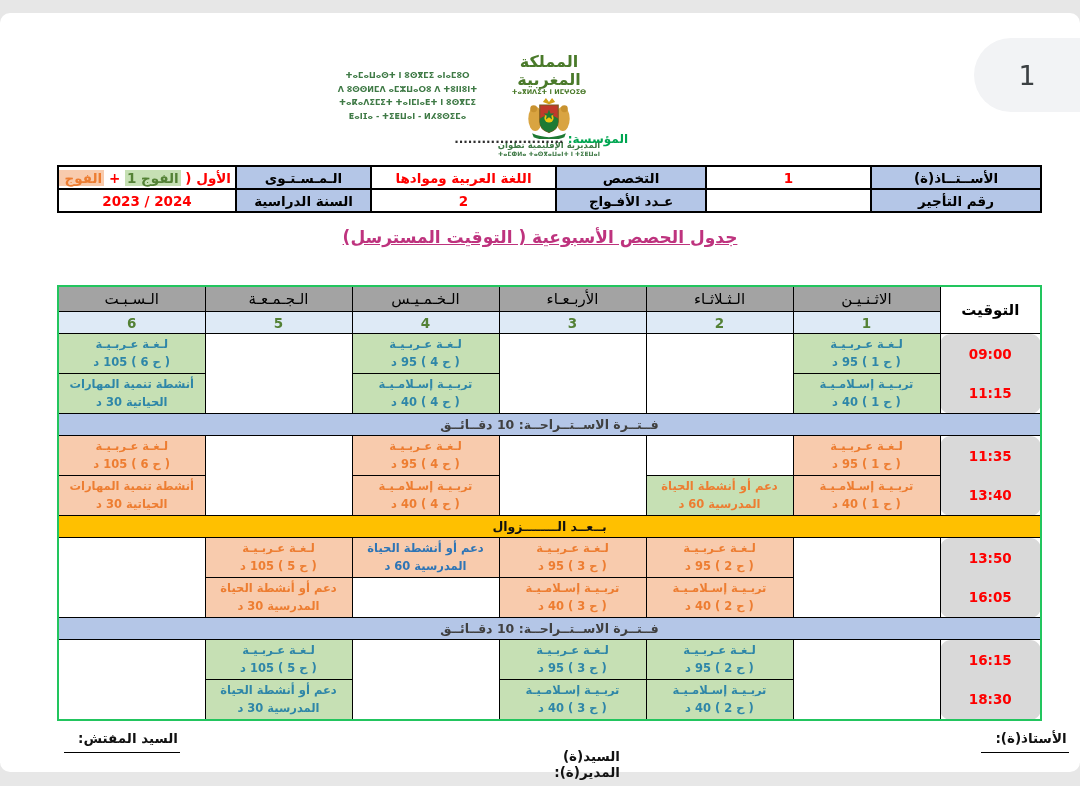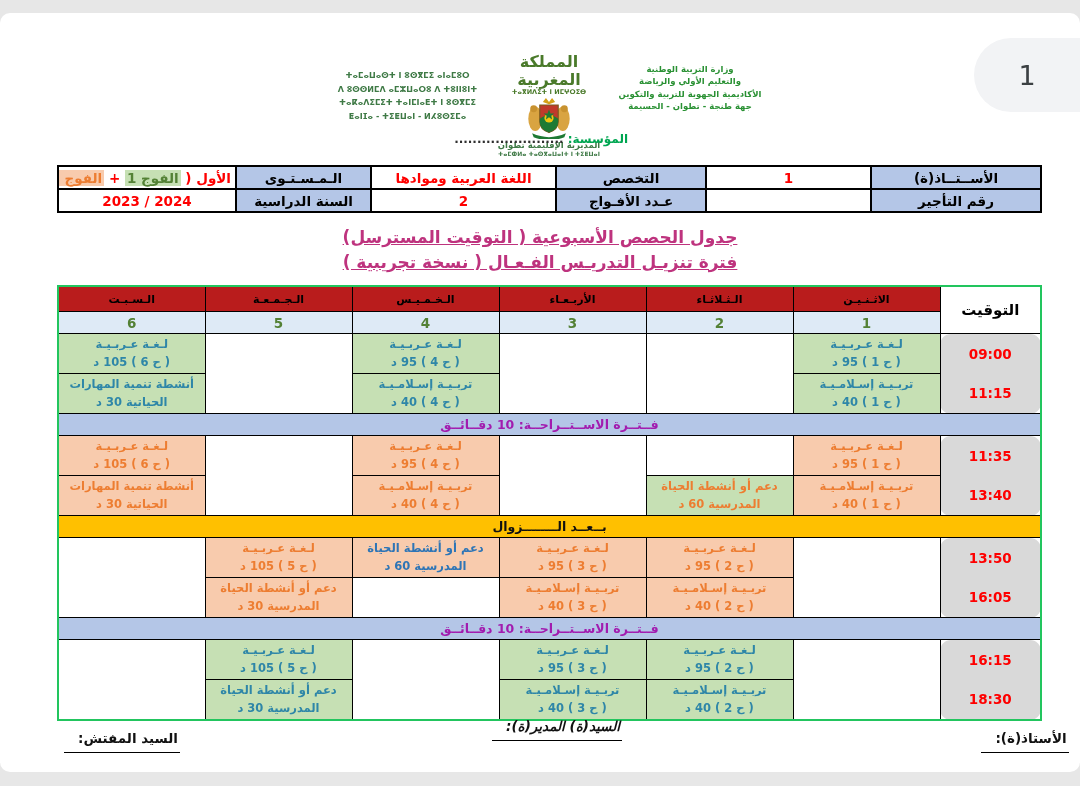--- a/index.html
+++ b/index.html
@@ -27,32 +27,32 @@
   .info .val{background:#fff;color:#fe0000;}
   .hl-g{background:#c6e0b4;color:#538135;padding:0 2px;text-align:center;}
   .hl-o{background:#f8cbad;color:#ed7d31;padding:0 2px;}
   
   .title{position:absolute;left:0;top:212px;width:1080px;text-align:center;direction:rtl;color:#be337e;font-weight:bold;font-size:17px;line-height:1.45;}
   .title div{text-decoration:underline;}
   
   .sched{position:absolute;left:57px;top:272px;}
   .sched table{width:983px;table-layout:fixed;direction:rtl;border:2px solid #22c55e;}
   .sched td{border:1.5px solid #000;text-align:center;vertical-align:middle;padding:0;overflow:hidden;}
-  .day-h{background:#b91c1c;font-weight:bold;font-size:11px;height:24px;}
+  .day-h{background:#a3a3a3;font-weight:normal;font-size:15px;height:24px;}
   .num-h{background:#deeaf6;color:#538135;font-weight:bold;font-size:13.5px;height:21px;}
   .time-head{background:#fff;font-weight:bold;font-size:15px;}
   .tcol{background:#d9d9d9;border-radius:11px;}
   .tcol .tw{height:39px;display:flex;align-items:center;justify-content:center;color:#fe0000;font-weight:bold;font-size:13.5px;}
   .slot{height:39px;font-size:11.5px;font-weight:bold;white-space:pre-line;line-height:1.5;}
   .g{background:#c6e0b4;color:#2e86a8;}
   .o{background:#f8cbad;color:#ed7d31;}
   .go{background:#c6e0b4;color:#ed7d31;}
   .ob{background:#f8cbad;color:#2e75b6;}
   .e{background:#fff;}
-  .break-row{background:#b4c6e7;font-weight:bold;font-size:12.5px;height:21px;color:#a21caf;}
+  .break-row{background:#b4c6e7;font-weight:bold;font-size:12.5px;height:21px;color:#404040;}
   .noon-row{background:#ffc000;font-weight:bold;font-size:12.5px;height:21px;color:#111;}
   
   .sig{position:absolute;direction:rtl;font-size:13.5px;font-weight:bold;color:#111;margin-top:12px;}
   .sig span{display:inline-block;border-bottom:1.5px solid #000;padding:0 2px 6px 14px;}
 </style>
 </head>
 <body>
 
 <div class="page">
 
@@ -74,26 +74,20 @@
         <circle cx="50" cy="15" r="4.5" fill="#c8922f"></circle>
         <path d="M18 10 h24 v22 q0 10 -12 14 q-12 -4 -12 -14 z" fill="#c0392b" stroke="#7a5a1e" stroke-width="1.5"></path>
         <path d="M18 28 q12 -10 24 0 v4 q0 10 -12 14 q-12 -4 -12 -14 z" fill="#1e7a34"></path>
         <circle cx="30" cy="27" r="6" fill="#f1c40f"></circle>
         <polygon points="30,16 32,21 37,21 33,24 34,29 30,26 26,29 27,24 23,21 28,21" fill="#1e7a34"></polygon>
         <path d="M8 47 q22 10 44 0 l-2 5 q-20 8 -40 0 z" fill="#1e7a34"></path>
       </svg>
       <div class="dir-line">المديرية الإقليمية تطوان</div>
       <div class="dir-tif">ⵜⴰⵎⵀⵍⴰ ⵜⴰⵙⴳⴰⵡⴰⵏⵜ ⵏ ⵜⵉⵟⵡⴰⵏ</div>
     </div>
-    <div class="min-block">
-      <div>وزارة التربية الوطنية</div>
-      <div>والتعليم الأولي والرياضة</div>
-      <div>الأكاديمية الجهوية للتربية والتكوين</div>
-      <div>جهة طنجة - تطوان - الحسيمة</div>
-    </div>
   </div>
 
   <div class="inst">
     <span class="lbl">المؤسسة:</span>
     <span class="dots">........................</span>
   </div>
 
   <div class="info">
     <table>
       <colgroup>
@@ -126,21 +120,20 @@
         <td class="val">2</td>
         <td class="lbl">السنة الدراسية</td>
         <td class="val">2024 / 2023</td>
       </tr>
     </tbody>
       </table>
   </div>
 
   <div class="title">
     <div>جدول الحصص الأسبوعية ( التوقيت المسترسل)</div>
-    <div>فترة تنزيـل التدريـس الفـعـال ( نسخة تجريبية )</div>
   </div>
 
   <div class="sched">
     <table>
       <colgroup>
           <col style="width:101px">
           <col style="width:147px">
           <col style="width:147px">
           <col style="width:147px">
           <col style="width:147px">
@@ -275,20 +268,20 @@
         <td class="slot g">تربـيـة إسـلامـيـة
 ( ح 3 ) 40 د</td>
         <td class="slot g">دعم أو أنشطة الحياة
 المدرسية 30 د</td>
       </tr>
     </tbody>
       </table>
   </div>
 
   <div class="sig" style="left:970px;top:705px;width:110px;text-align:center;"><span>الأستاذ(ة):</span></div>
-  <div class="sig" style="left:487px;top:693px;width:135px;font-style:italic;"><span>السيد(ة) المدير(ة):</span></div>
+  <div class="sig" style="left:487px;top:723px;width:135px;"><span>السيد(ة) المدير(ة):</span></div>
   <div class="sig" style="left:60px;top:705px;width:120px;"><span>السيد المفتش:</span></div>
 
 </div>
 
 <div class="badge">
   <span>1</span>
 </div>
 
 </body></html>

